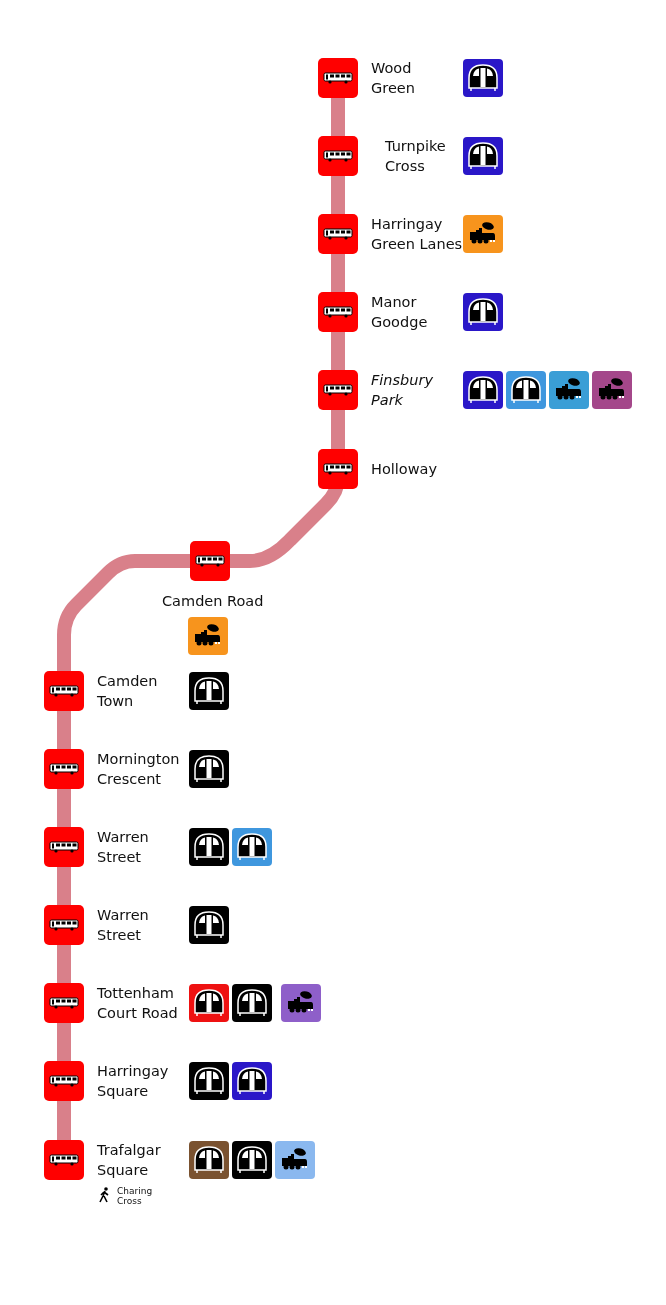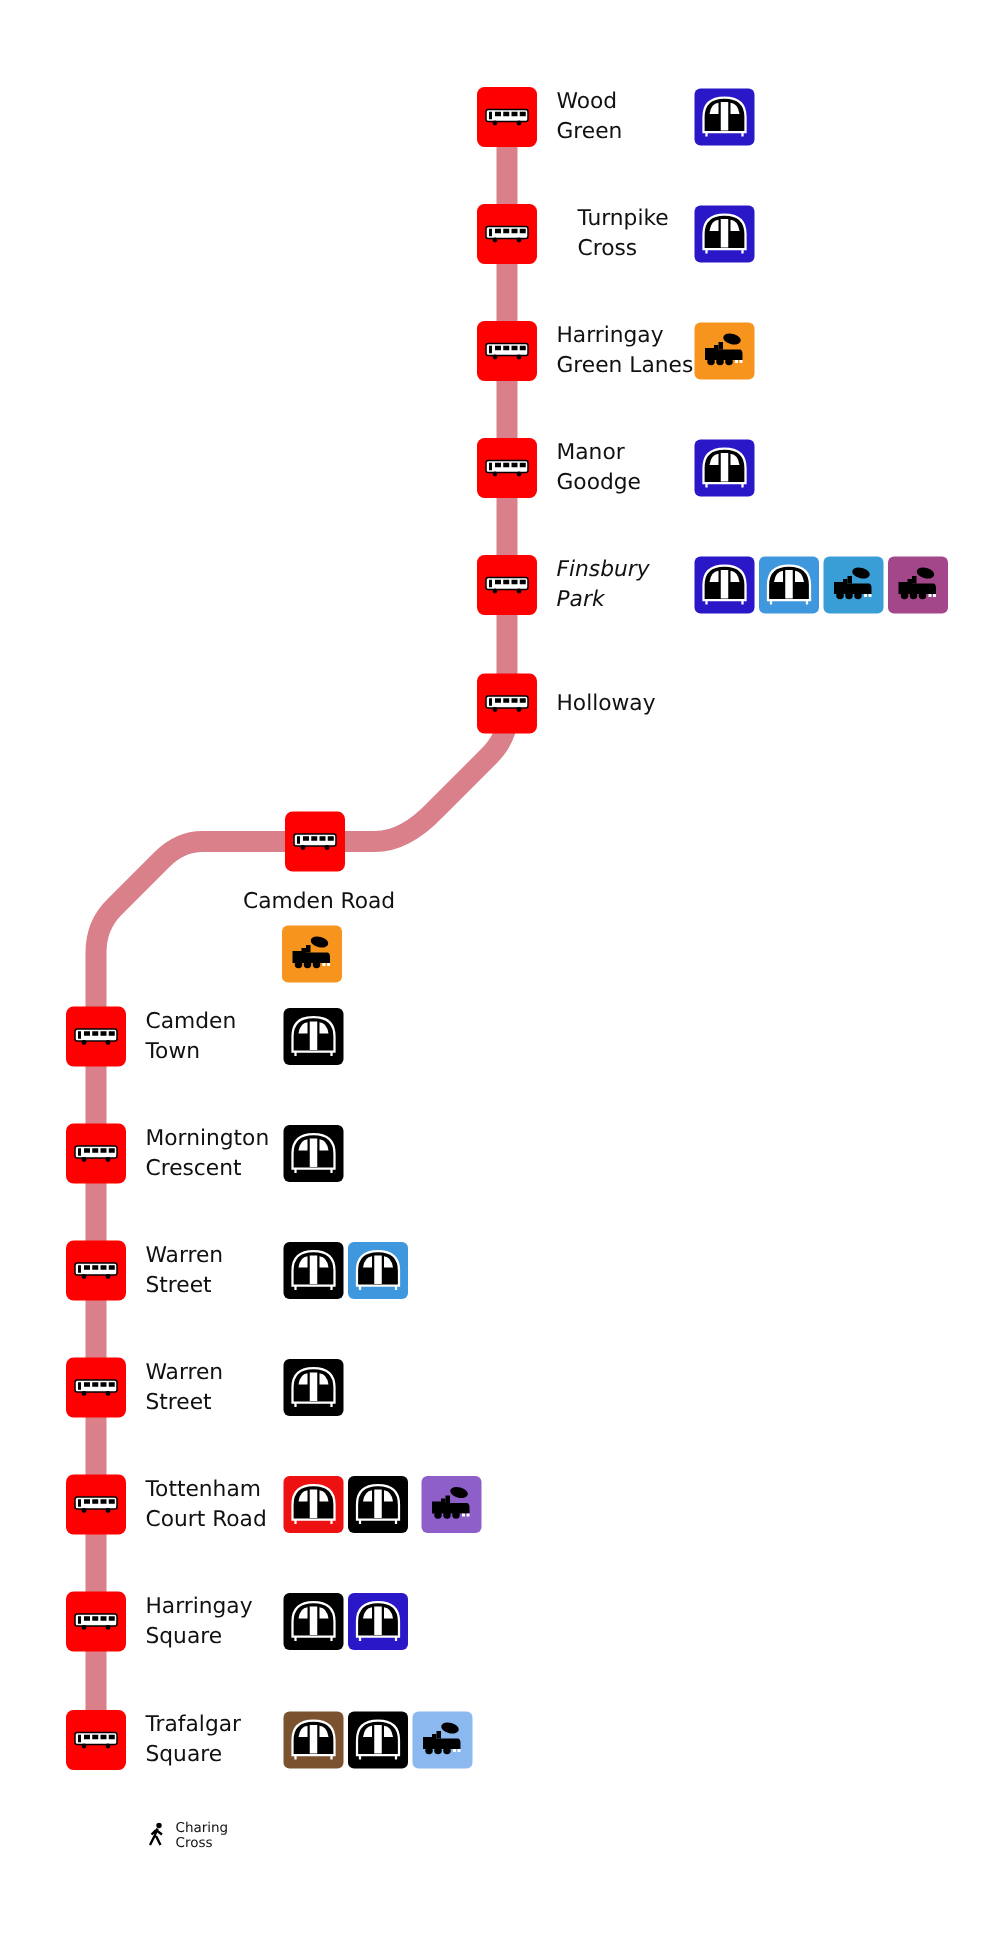--- a/index.html
+++ b/index.html
@@ -527,21 +527,21 @@
             <rect x="13" y="10" width="3" height="5" fill="#000"></rect>
             <path d="M4 14 L10 14 L10 12 L13 12 L13 15 L27 15 Q29 15 29 18 L29 22 L4 22 Z" fill="#000"></path>
             <circle cx="8" cy="23" r="2.5" fill="#000"></circle>
             <circle cx="14" cy="23" r="2.5" fill="#000"></circle>
             <circle cx="20" cy="23" r="2.5" fill="#000"></circle>
             <rect x="24" y="22" width="2" height="2" fill="#fff"></rect>
             <rect x="27" y="22" width="2" height="2" fill="#fff"></rect>
           </svg>
         </div>
       </div>
-      <div class="walk" style="left: 98px; top: 1214px;">
+      <div class="walk" style="left: 98px; top: 1186px;">
         <span><svg viewBox="0 0 14 16">
             <circle cx="8" cy="2" r="1.8" fill="#000"></circle>
             <path d="M7 4 L5 9 L2 15 M6 9 L9 15 M6 5 L10 8 M6 5 L3 8" stroke="#000" stroke-width="1.6" fill="none"></path>
           </svg></span>
         <span>Charing Cross</span>
       </div>
     </div>
   </div>
 
 </body></html>

